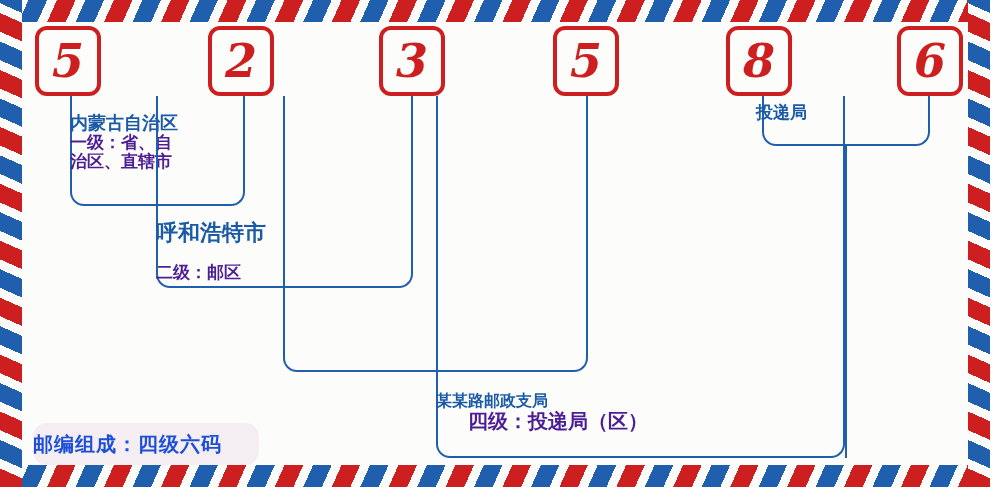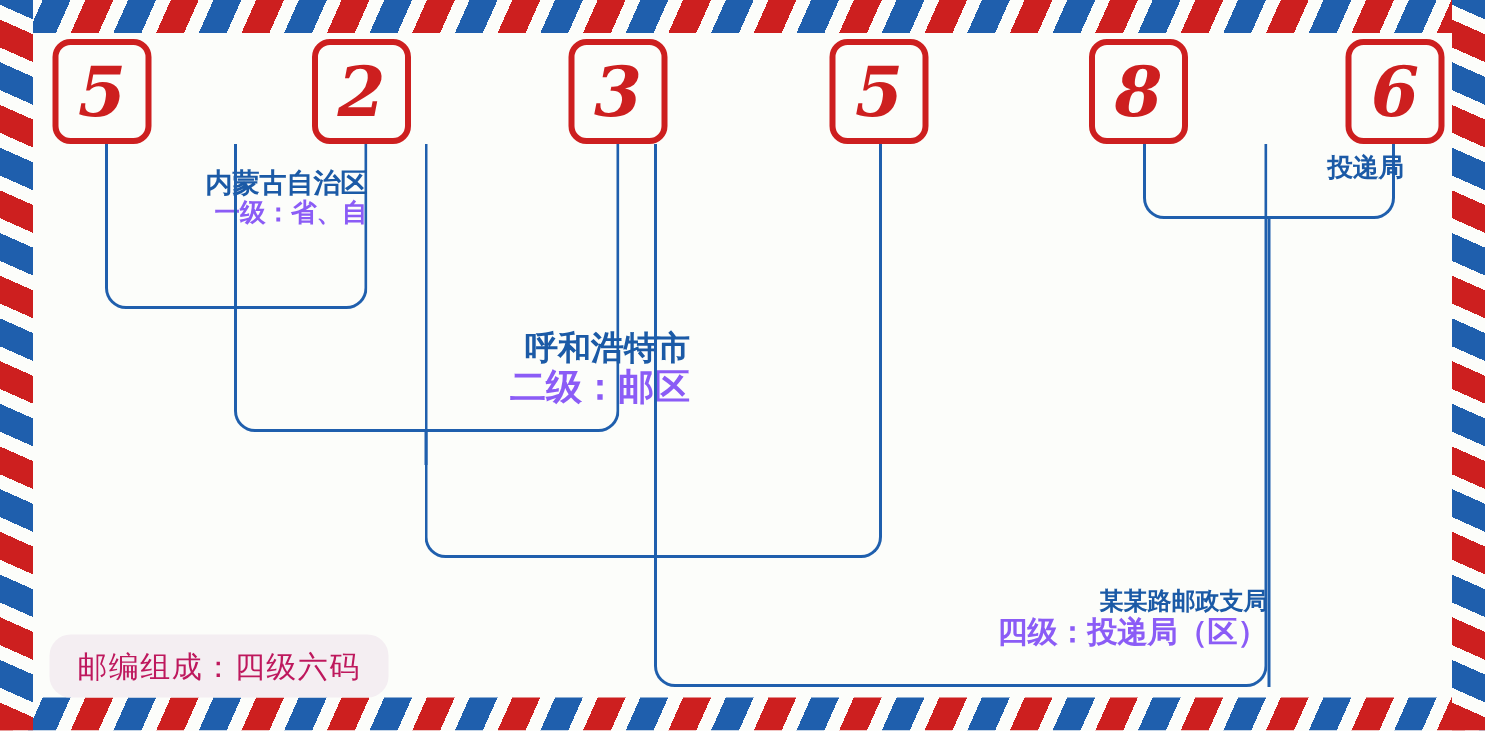--- a/index.html
+++ b/index.html
@@ -43,28 +43,28 @@
     display:flex;align-items:center;justify-content:center;
     color:#cd1f1f;font-family:"DejaVu Serif",serif;font-weight:bold;font-size:46px;
     font-style:italic;line-height:1;letter-spacing:0;}
 
   
   .vline{position:absolute;width:0;border-left:2.5px solid #1f5fad;}
   .bracket{position:absolute;border:2.5px solid #1f5fad;border-top:none;
     border-bottom-left-radius:14px;border-bottom-right-radius:14px;box-sizing:border-box;}
 
   
-  .lbl{position:absolute;text-align:right;line-height:1.12;white-space:nowrap;}
+  .lbl{position:absolute;text-align:left;line-height:1.12;white-space:nowrap;}
   .lbl .t-blue{display:block;color:#1b5aa6;font-family:"DejaVu Serif",serif;font-weight:bold;}
-  .lbl .t-red{display:block;color:#8b5cf6;font-family:"DejaVu Sans",sans-serif;font-weight:bold;}
+  .lbl .t-red{display:block;color:#4c1d95;font-family:"DejaVu Sans",sans-serif;font-weight:bold;}
 
   
   .badge{position:absolute;background:#f4eef2;border-radius:14px;
-    display:flex;align-items:center;justify-content:center;
-    color:#be185d;font-family:"DejaVu Serif",serif;font-weight:normal;
+    display:flex;align-items:center;justify-content:flex-start;
+    color:#1d4ed8;font-family:"DejaVu Serif",serif;font-weight:bold;
     font-size:20px;letter-spacing:1px;white-space:nowrap;}
 </style>
 </head>
 <body>
 
 <div id="stage">
   <div class="envelope">
 
     <div class="air air-top"></div>
     <div class="air air-bottom"></div>
@@ -94,37 +94,38 @@
     <div class="lbl" style="left:756px;top:103px;width:180px;font-size:17px;">
       <span class="t-blue" style="font-size:17px;">投递局</span>
     </div>
 
     <div class="vline" style="left:845px;top:146px;height:312px;"></div>
 
     <div class="bracket" style="left:70px;top:96px;width:175px;height:110px;"></div>
     <div class="lbl" style="left:70px;top:113px;width:175px;">
       <span class="t-blue" style="font-size:18px;">内蒙古自治区</span>
       <span class="t-red" style="font-size:17px;">一级：省、自</span>
+      <span class="t-red" style="font-size:17px;">治区、直辖市</span>
     </div>
 
     <div class="vline" style="left:156px;top:206px;height:22px;"></div>
     <div class="bracket" style="left:156px;top:96px;width:257px;height:192px;"></div>
     <div class="lbl" style="left:156px;top:220px;width:304px;">
       <span class="t-blue" style="font-size:22px;">呼和浩特市</span>
-      <span class="t-red" style="font-size:24px;">二级：邮区</span>
+      <span class="t-red" style="font-size:17px;margin-top:18px;">二级：邮区</span>
     </div>
 
     <div class="vline" style="left:283px;top:288px;height:22px;"></div>
     <div class="bracket" style="left:283px;top:96px;width:305px;height:276px;"></div>
 
     <div class="vline" style="left:436px;top:372px;height:22px;"></div>
     <div class="bracket" style="left:436px;top:96px;width:409px;height:362px;"></div>
     <div class="lbl" style="left:436px;top:392px;width:409px;">
       <span class="t-blue" style="font-size:16px;">某某路邮政支局</span>
-      <span class="t-red" style="font-size:20px;">四级：投递局（区）</span>
+      <span class="t-red" style="font-size:20px;padding-left:32px;">四级：投递局（区）</span>
     </div>
 
     <div class="badge" style="left:33px;top:423px;width:226px;height:42px;">
       <span>邮编组成：四级六码</span>
     </div>
 
   </div>
 </div>
 
 </body></html>

